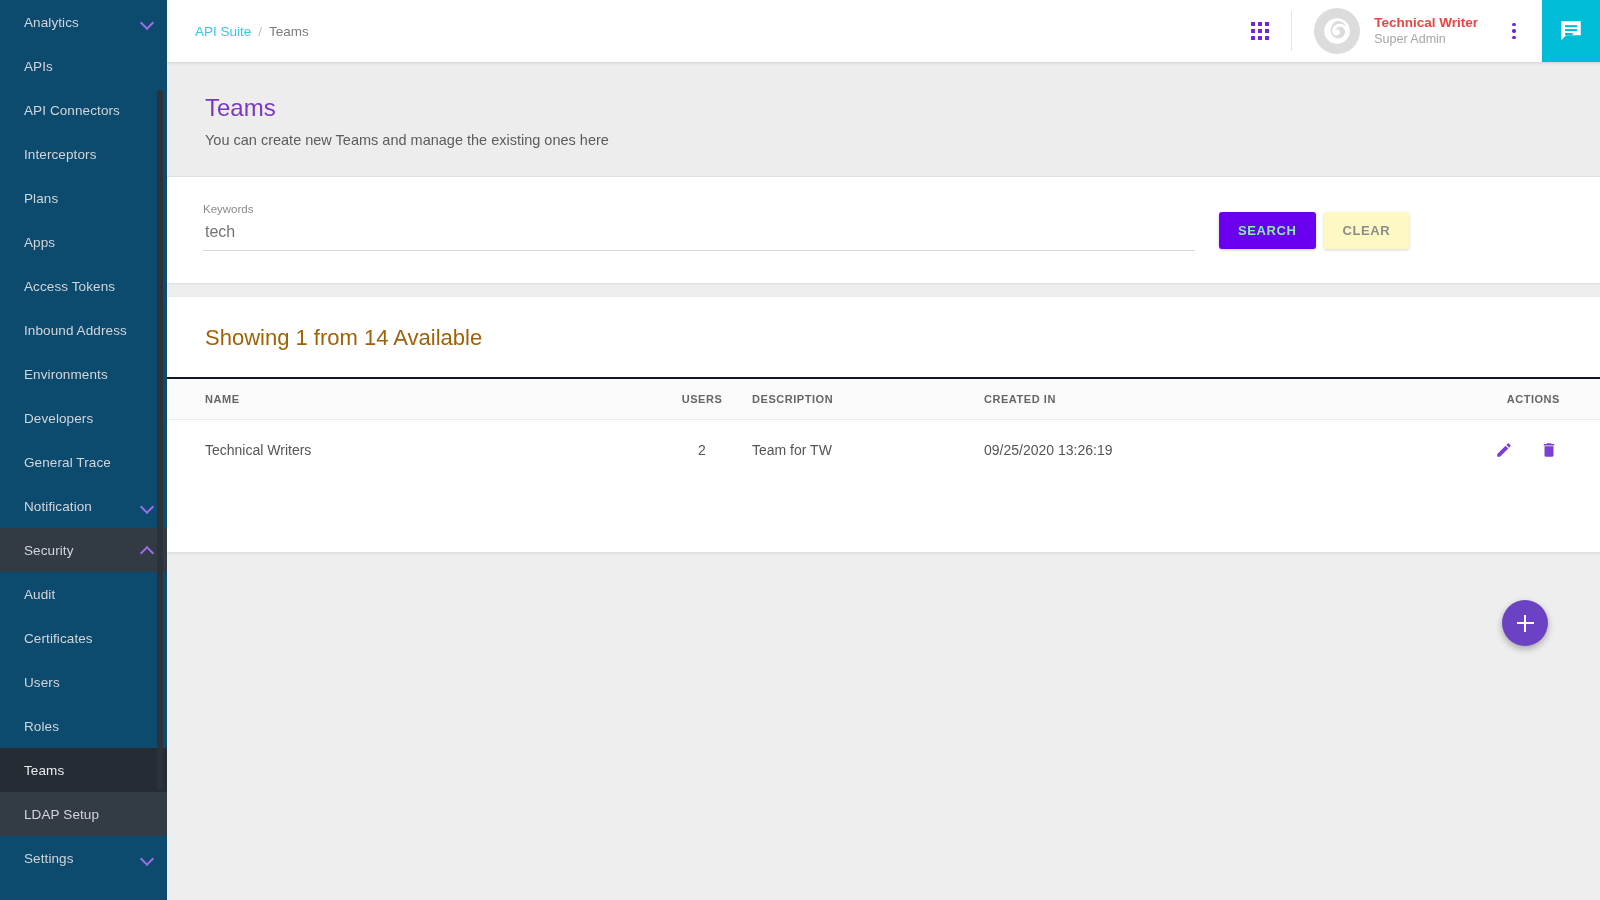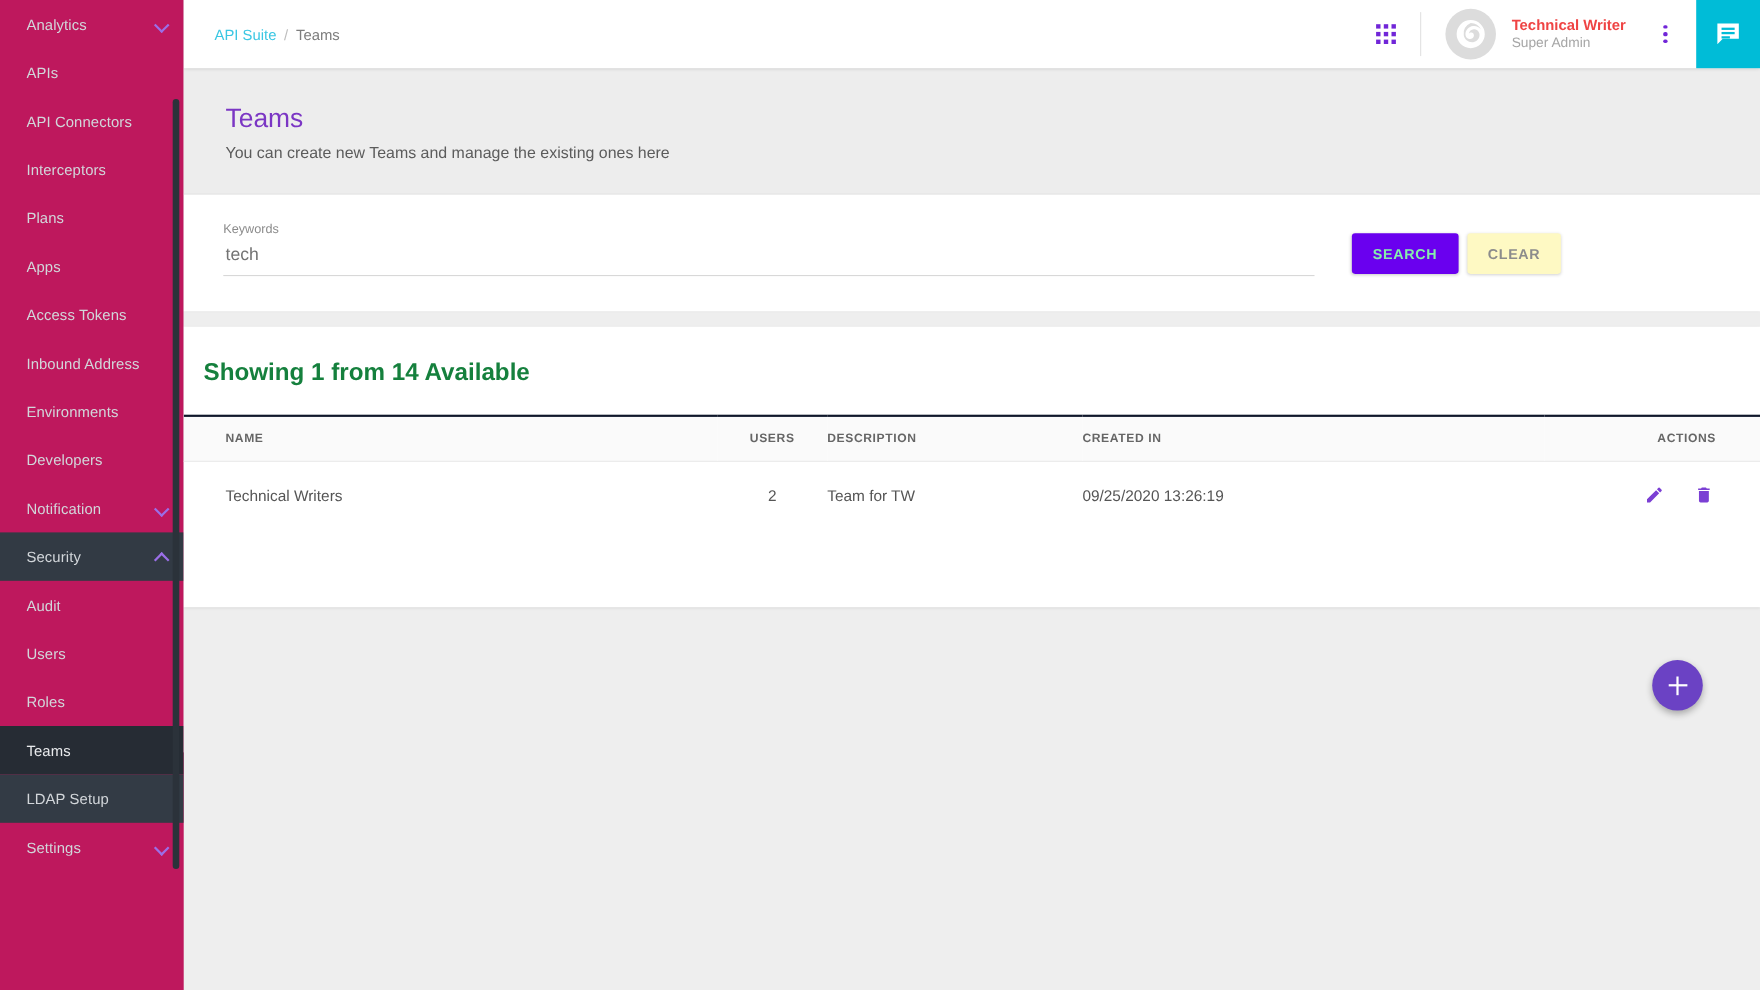--- a/index.html
+++ b/index.html
@@ -7,21 +7,21 @@
     width: 1600px; height: 900px;
     font-family: "Liberation Sans", sans-serif;
     background: #eeeeee;
     overflow: hidden;
   }
   #app { position: relative; width: 1600px; height: 900px; display: flex; }
 
   
   #sidebar {
     width: 167px; height: 900px;
-    background: #be185d;
+    background: #0c4a6e;
     position: relative;
     flex: 0 0 167px;
     overflow: hidden;
   }
   .nav-list { list-style: none; padding-top: 0; }
   .nav-item {
     display: flex; align-items: center; justify-content: space-between;
     height: 44px; padding: 0 14px 0 24px;
     color: #d2d6da; font-size: 13.5px; letter-spacing: .1px;
     cursor: pointer; white-space: nowrap;
@@ -96,21 +96,21 @@
     background: #ededed; padding: 32px 0 28px 38px;
     border-bottom: 1px solid #e2e2e2;
   }
   #page-title { color: #7b36c4; font-size: 24px; font-weight: normal; margin-bottom: 10px; }
   #page-sub { color: #5c5c5c; font-size: 14.5px; }
 
   
   #search-card {
     background: #fff; margin-top: 0;
     padding: 26px 38px 32px 36px;
-    display: flex; align-items: flex-end; gap: 34px;
+    display: flex; align-items: flex-end; gap: 24px;
     box-shadow: 0 1px 2px rgba(0,0,0,.07);
   }
   #kw-field { flex: 1 1 auto; max-width: 992px; }
   #kw-label { font-size: 11.5px; color: #8b8b8b; margin-bottom: 8px; }
   #kw-input {
     width: 100%; border: none; border-bottom: 1px solid #d8d8d8;
     font-size: 16px; color: #737373; padding: 0 0 9px 2px;
     font-family: "Liberation Sans", sans-serif; background: transparent; outline: none;
   }
   #btn-row { display: flex; align-items: center; padding-bottom: 2px; }
@@ -129,22 +129,22 @@
     box-shadow: 0 1px 3px rgba(0,0,0,.18); margin-left: 8px;
   }
 
   
   #results-card {
     background: #fff; margin-top: 14px;
     box-shadow: 0 1px 3px rgba(0,0,0,.1);
     padding-bottom: 72px;
   }
   #results-title {
-    font-size: 22px; color: #15803d; font-weight: bold;
-    padding: 28px 0 26px 18px;
+    font-size: 22px; color: #a16207; font-weight: normal;
+    padding: 28px 0 26px 38px;
   }
   table { width: 100%; border-collapse: collapse; }
   thead tr { background: #fafafa; border-top: 2px solid #0f172a; border-bottom: 1px solid #ececec; }
   th {
     font-size: 11px; color: #666; letter-spacing: .55px; font-weight: bold;
     text-align: left; padding: 14px 0; text-transform: uppercase;
   }
   td { font-size: 14px; color: #555; padding: 21px 0; }
   .col-name  { width: 485px; padding-left: 38px !important; }
   .col-users { width: 100px; text-align: center; }
@@ -197,29 +197,35 @@
         <li class="nav-item">
           <span class="label">Inbound Address</span>
         </li>
         <li class="nav-item">
           <span class="label">Environments</span>
         </li>
         <li class="nav-item">
           <span class="label">Developers</span>
         </li>
         <li class="nav-item">
+          <span class="label">General Trace</span>
+        </li>
+        <li class="nav-item">
           <span class="label">Notification</span>
           <span class="chev"></span>
         </li>
         <li class="nav-item group-open">
           <span class="label">Security</span>
           <span class="chev up"></span>
         </li>
         <li class="nav-item child">
           <span class="label">Audit</span>
+        </li>
+        <li class="nav-item child">
+          <span class="label">Certificates</span>
         </li>
         <li class="nav-item child">
           <span class="label">Users</span>
         </li>
         <li class="nav-item child">
           <span class="label">Roles</span>
         </li>
         <li class="nav-item child selected">
           <span class="label">Teams</span>
         </li>

